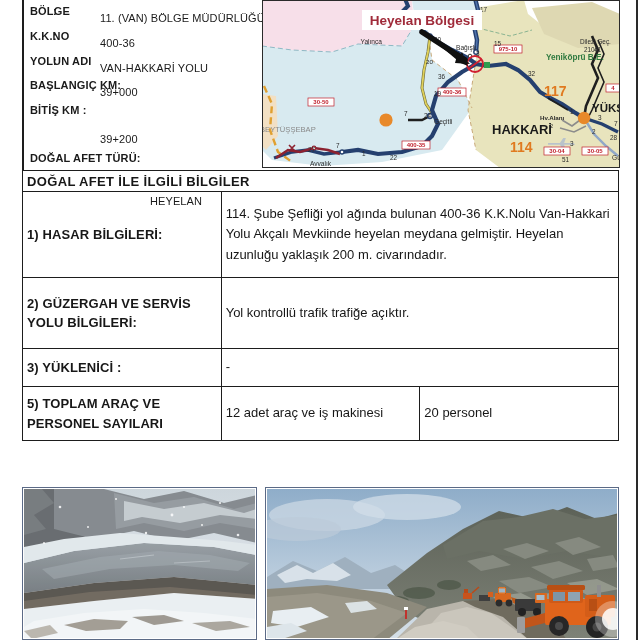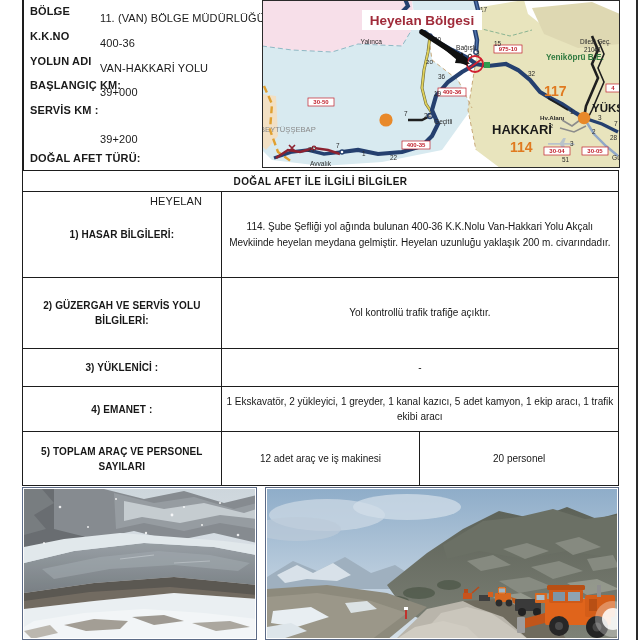--- a/index.html
+++ b/index.html
@@ -39,24 +39,23 @@
   #map-figure svg { display:block; }
 
   
   #info-table {
     position:absolute; left:22px; top:170px; width:597px;
     border-collapse:collapse;
     table-layout:fixed;
   }
   #info-table td {
     border:1px solid #1d1d1d;
-    font-size:10px; color:#171717;
+    font-size:13px; color:#171717;
     padding:2px 4px;
     vertical-align:middle;
-    text-align:center;
   }
   td.tbl-title {
     font-weight:bold; font-size:9.3px; letter-spacing:.35px;
     height:21px; border-width:2px 2px 2px 2px;
   }
   td.lbl-cell {
     font-weight:bold; font-size:7.6px; letter-spacing:.1px;
     width:166px; line-height:1.5;
   }
   td.val-cell { font-weight:normal; line-height:1.55; padding:4px 8px; }
@@ -104,21 +103,21 @@
       <div class="meta-row" style="top: 55px;">
         <span class="meta-label">YOLUN ADI</span>
         <span class="meta-colon">:</span>
         <span class="meta-value" style="left: 70px;">VAN-HAKKARİ YOLU</span>
       </div>
       <div class="meta-row" style="top: 79px;">
         <span class="meta-label">BAŞLANGIÇ KM:</span>
         <span class="meta-value" style="left: 70px;">39+000</span>
       </div>
       <div class="meta-row" style="top: 104px;">
-        <span class="meta-label">SERVİS KM :</span>
+        <span class="meta-label">BİTİŞ KM :</span>
         <span class="meta-value" style="left: 70px; margin-top: 22px;">39+200</span>
       </div>
       <div class="meta-row" style="top: 152px;">
         <span class="meta-label">DOĞAL AFET TÜRÜ:</span>
         <span class="meta-value" style="left: 120px; margin-top: 36px;">HEYELAN</span>
       </div>
     </div>
 
   <div id="map-figure">
     <svg width="358" height="168" viewBox="0 0 358 168" xmlns="http://www.w3.org/2000/svg">
@@ -289,24 +288,20 @@
     <td class="val-cell" colspan="2">114. Şube Şefliği yol ağında bulunan 400-36 K.K.Nolu Van-Hakkari Yolu Akçalı Mevkiinde heyelan meydana gelmiştir. Heyelan uzunluğu yaklaşık 200 m. civarındadır.</td>
   </tr>
   <tr class="r-guzergah">
     <td class="lbl-cell">2) GÜZERGAH VE SERVİS YOLU BİLGİLERİ:</td>
     <td class="val-cell" colspan="2">Yol kontrollü trafik trafiğe açıktır.</td>
   </tr>
   <tr class="r-yuklenici">
     <td class="lbl-cell">3) YÜKLENİCİ :</td>
     <td class="val-cell" colspan="2">-</td>
   </tr>
-  <tr class="r-emanet">
-    <td class="lbl-cell">4) EMANET :</td>
-    <td class="val-cell" colspan="2">1 Ekskavatör, 2 yükleyici, 1 greyder, 1 kanal kazıcı, 5 adet kamyon, 1 ekip aracı, 1 trafik ekibi aracı</td>
-  </tr>
   <tr class="r-toplam">
     <td class="lbl-cell">5) TOPLAM ARAÇ VE PERSONEL SAYILARI</td>
     <td class="val-cell val-narrow">12 adet araç ve iş makinesi</td>
     <td class="val-cell">20 personel</td>
   </tr>
 </tbody>
   </table>
 
 <div id="photo-row">
 

